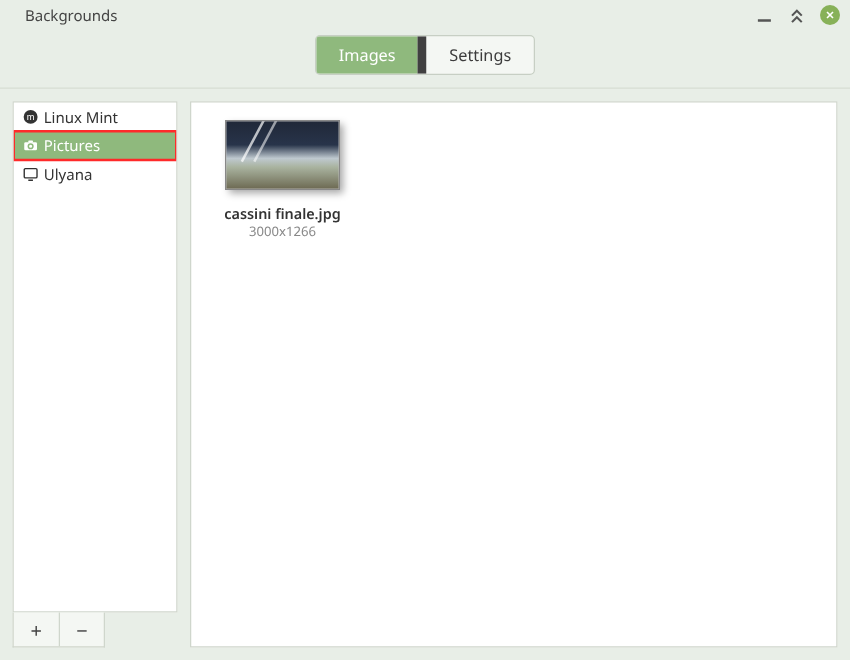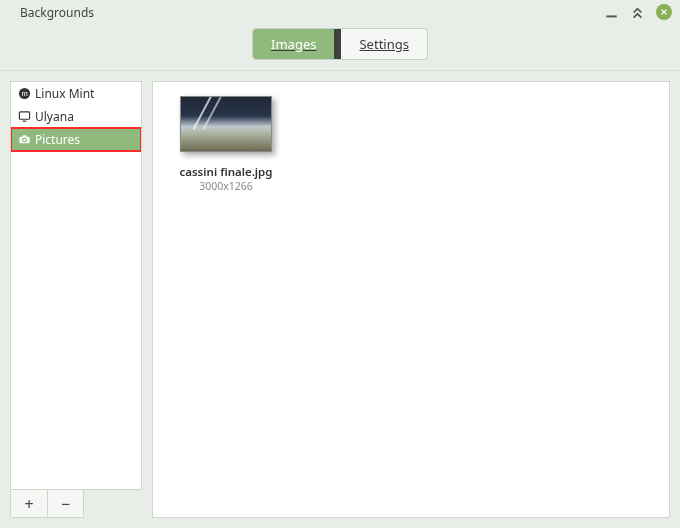--- a/index.html
+++ b/index.html
@@ -9,21 +9,21 @@
   
   .titlebar { position: relative; height: 24px; display: flex; align-items: center; justify-content: flex-start; padding-left: 20px; }
   .titlebar .title { font-size: 12px; color: #444; }
   .window-controls { position: absolute; right: 8px; top: 4px; display: flex; gap: 12px; align-items: center; }
   .win-btn { width: 14px; height: 14px; display: flex; align-items: center; justify-content: center; font-size: 10px; color: #555; cursor: pointer; }
   .win-close { width: 16px; height: 16px; border-radius: 50%; background: #87b158; display:flex; align-items:center; justify-content:center; color:#fff; font-size:10px; cursor:pointer; }
   .win-close svg { width:8px; height:8px; }
 
   
   .tabbar { display:flex; justify-content:center; padding: 4px 0 10px 0; }
-  .tabgroup { display:flex; border:1px solid #c7cfc4; border-radius:4px; overflow:hidden; background:#f4f7f3;text-decoration:underline; }
+  .tabgroup { display:flex; border:1px solid #c7cfc4; border-radius:4px; overflow:hidden; background:#f4f7f3; }
   .tab { padding: 6px 18px; font-size:13px; cursor:pointer; display:flex; align-items:center; }
   .tab.active { background:#8fb97d; color:#fff; }
   .tab + .tab { border-left:7px solid #404040; }
 
   .divider-h { height:1px; background:#d6ddd3; }
 
   
   .content { flex:1; display:flex; gap:10px; padding:10px; min-height:0; }
 
   .sidebar-wrap { display:flex; flex-direction:column; width:132px; }
@@ -100,39 +100,39 @@
       <div class="side-item">
         <span class="icon-box">
           <svg class="icon-svg" viewBox="0 0 14 14">
               <circle cx="7" cy="7" r="6" fill="#333"></circle>
               <text x="7" y="10" text-anchor="middle" font-size="8" fill="#fff" font-family="sans-serif">m</text>
             </svg>
         </span>
         <span>Linux Mint</span>
       </div>
 
-      <div class="side-item">
-        <span class="icon-box">
-          <svg class="icon-svg" viewBox="0 0 14 14">
-              <rect x="1.5" y="2" width="11" height="8" rx="1" fill="none" stroke="#333" stroke-width="1.2"></rect>
-              <line x1="5" y1="12" x2="9" y2="12" stroke="#333" stroke-width="1.2"></line>
-            </svg>
-        </span>
-        <span>Ulyana</span>
-      </div>
-
       <div class="side-item selected highlight-box">
         <span class="icon-box">
           <svg class="icon-svg" viewBox="0 0 14 14">
               <rect x="1.5" y="4" width="11" height="7" rx="1.2" fill="#fff"></rect>
               <rect x="5" y="2.5" width="4" height="2" rx="0.6" fill="#fff"></rect>
               <circle cx="7" cy="7.5" r="2" fill="none" stroke="#8fb97d" stroke-width="1.3"></circle>
             </svg>
         </span>
         <span>Pictures</span>
+      </div>
+
+      <div class="side-item">
+        <span class="icon-box">
+          <svg class="icon-svg" viewBox="0 0 14 14">
+              <rect x="1.5" y="2" width="11" height="8" rx="1" fill="none" stroke="#333" stroke-width="1.2"></rect>
+              <line x1="5" y1="12" x2="9" y2="12" stroke="#333" stroke-width="1.2"></line>
+            </svg>
+        </span>
+        <span>Ulyana</span>
       </div>
 
     </div>
     <div class="sidebar-buttons">
       <div class="sq-btn">
           <span>+</span>
         </div>
       <div class="sq-btn">
           <span>−</span>
         </div>

